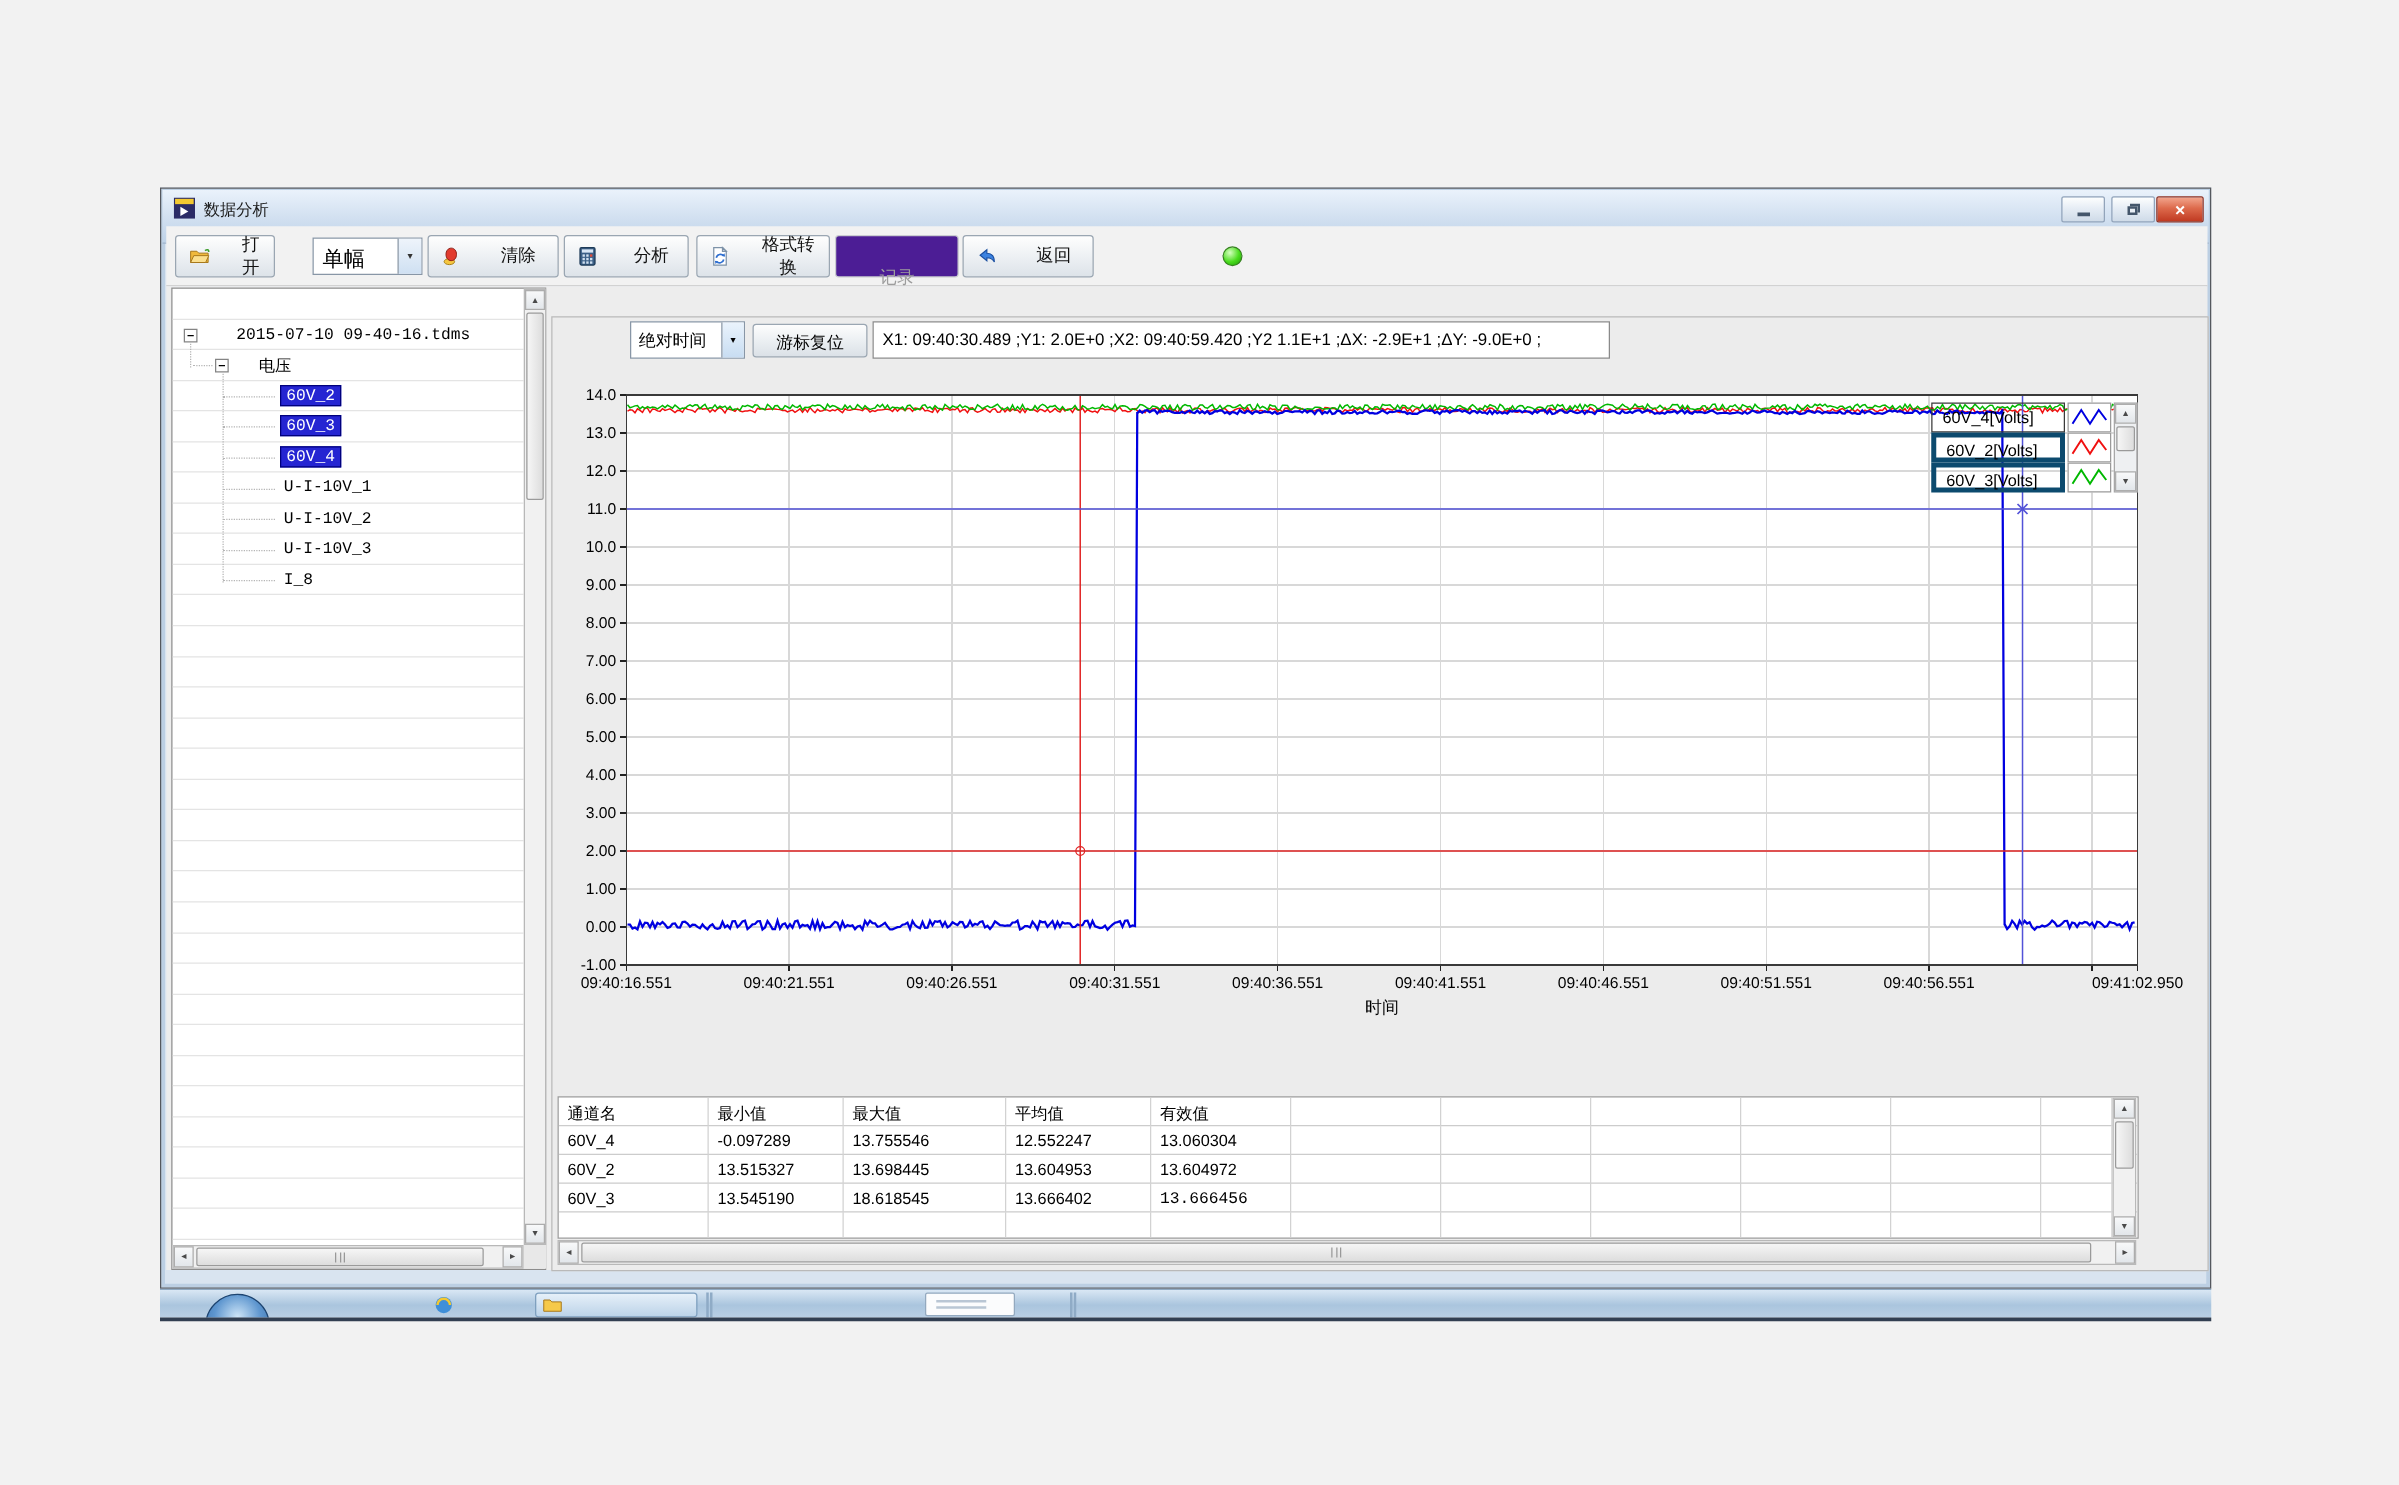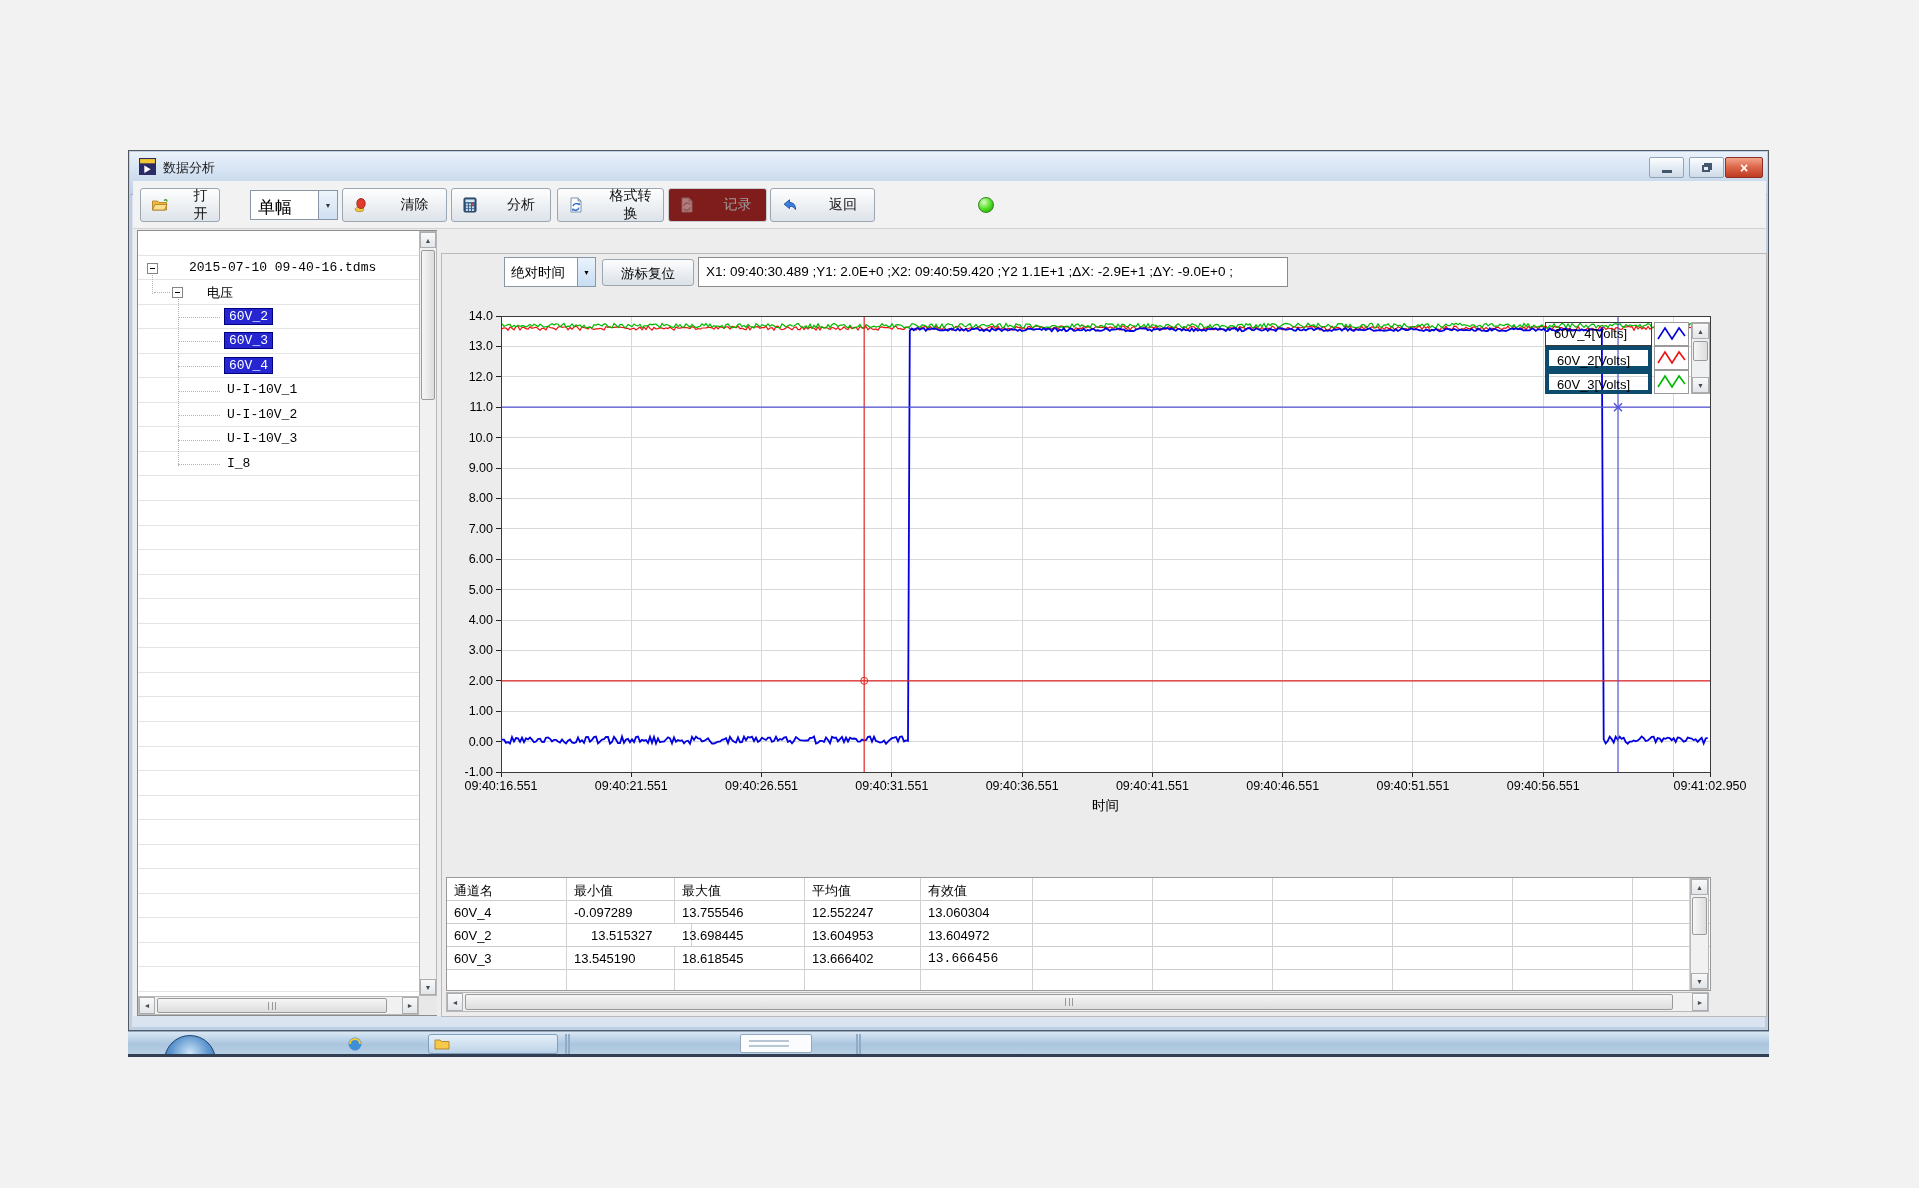--- a/index.html
+++ b/index.html
@@ -28,21 +28,21 @@
   .glyph-restore .sq.a { left:2px; top:0; }
 
   
   .toolbar { position:absolute; left:4px; top:30px; width:1633px; height:48px;
              background:#f2f2f2; border-bottom:1px solid #d2d2d2; }
   .tb-btn { position:absolute; top:7px; height:34px; border:1px solid #9aa6b2; border-radius:3px;
             background:linear-gradient(#fefefe,#eef1f4 48%,#dde3e9);
             display:flex; align-items:center; font-size:14px; color:#111;
             padding:0 10px; gap:24px; justify-content:space-between; }
   .tb-btn .lbl { flex:1; text-align:center; }
-  .tb-btn.disabled { color:#9d9d9d; border-color:#c9ccd0; background:#7f1d1d; }
+  .tb-btn.disabled { color:#9d9d9d; border-color:#c9ccd0; background:#4c1d95;flex-direction:column; }
   .tb-btn.disabled svg { opacity:.45; }
   .combo { position:absolute; top:9px; height:30px; background:#fff; border:1px solid #8896a6; display:flex; }
   .combo .val { flex:1; font-size:17px; padding:5px 6px 0 7px; }
   .combo .arrow { width:19px; border-left:1px solid #8896a6; background:linear-gradient(#eef4fb,#cfe0f2); 
                   display:flex; align-items:center; justify-content:center; font-size:7px; color:#333; }
   .led { position:absolute; width:16px; height:16px; border-radius:50%;
          background:radial-gradient(circle at 35% 30%, #d6ffc0, #49dc1d 55%, #1f9a08);
          border:1px solid #35811f; }
 
   
@@ -444,21 +444,21 @@
             <div class="st-cell" style="left: 474px; width: 112px;">13.060304</div>
             <div class="st-cell" style="left: 586px; width: 120px;"></div>
             <div class="st-cell" style="left: 706px; width: 120px;"></div>
             <div class="st-cell" style="left: 826px; width: 120px;"></div>
             <div class="st-cell" style="left: 946px; width: 120px;"></div>
             <div class="st-cell" style="left: 1066px; width: 120px;"></div>
             <div class="st-cell" style="left: 1186px; width: 57px;"></div>
           </div>
           <div class="st-row" style="top: 46px;">
             <div class="st-cell" style="left: 0px; width: 120px;">60V_2</div>
-            <div class="st-cell" style="left: 137px; width: 108px;">13.515327</div>
+            <div class="st-cell" style="left: 120px; width: 108px;">13.515327</div>
             <div class="st-cell" style="left: 228px; width: 130px;">13.698445</div>
             <div class="st-cell" style="left: 358px; width: 116px;">13.604953</div>
             <div class="st-cell" style="left: 474px; width: 112px;">13.604972</div>
             <div class="st-cell" style="left: 586px; width: 120px;"></div>
             <div class="st-cell" style="left: 706px; width: 120px;"></div>
             <div class="st-cell" style="left: 826px; width: 120px;"></div>
             <div class="st-cell" style="left: 946px; width: 120px;"></div>
             <div class="st-cell" style="left: 1066px; width: 120px;"></div>
             <div class="st-cell" style="left: 1186px; width: 57px;"></div>
           </div>

